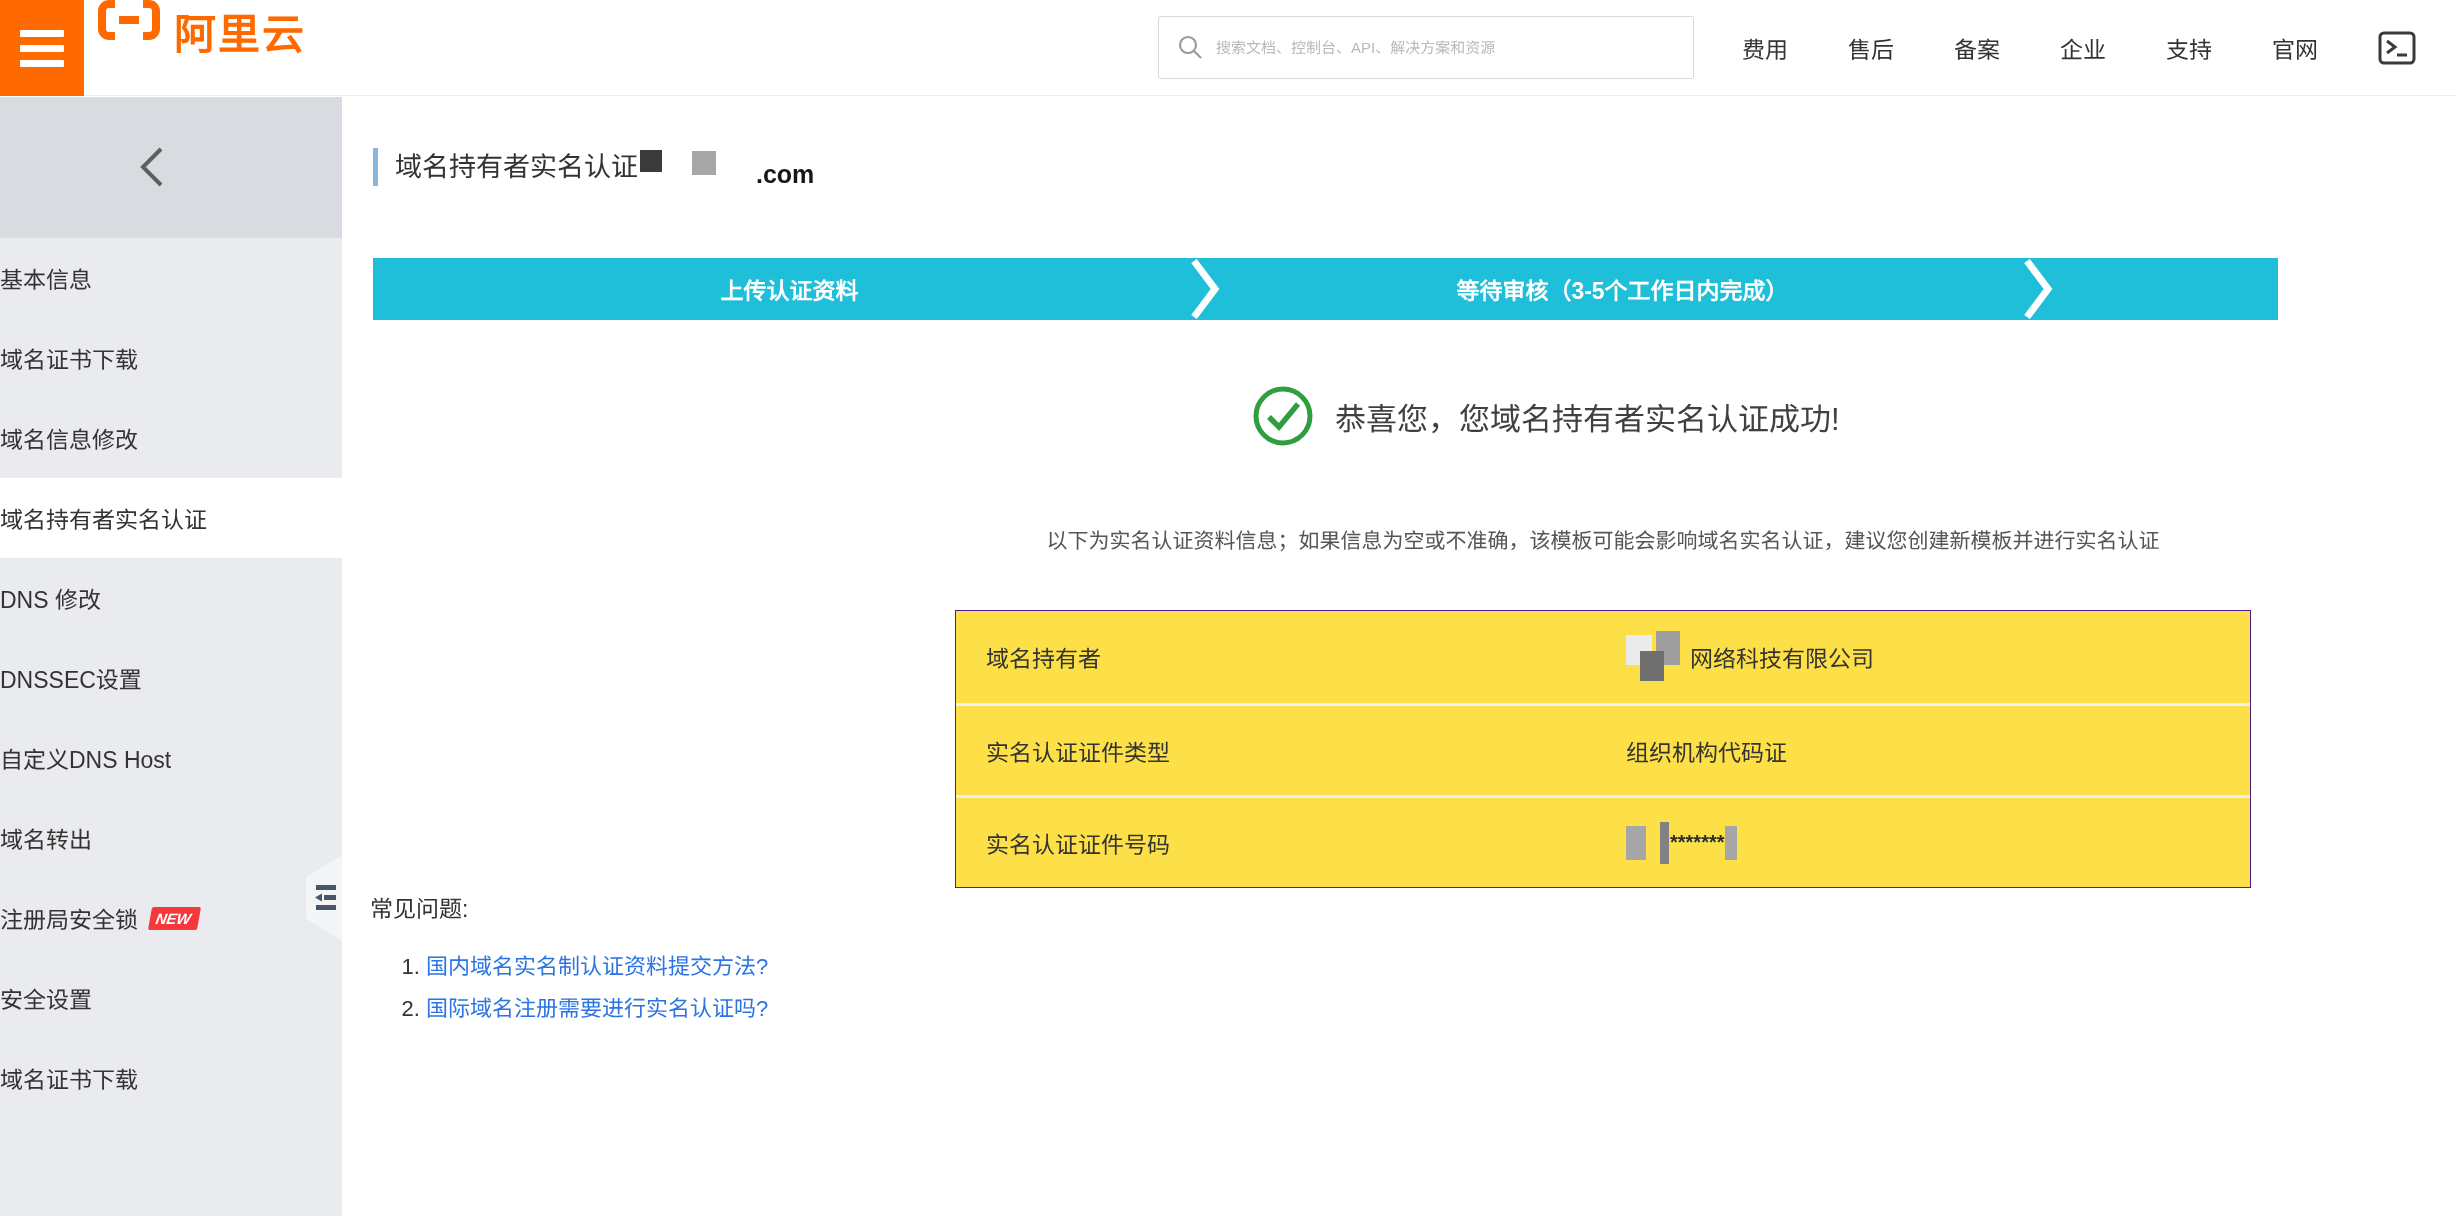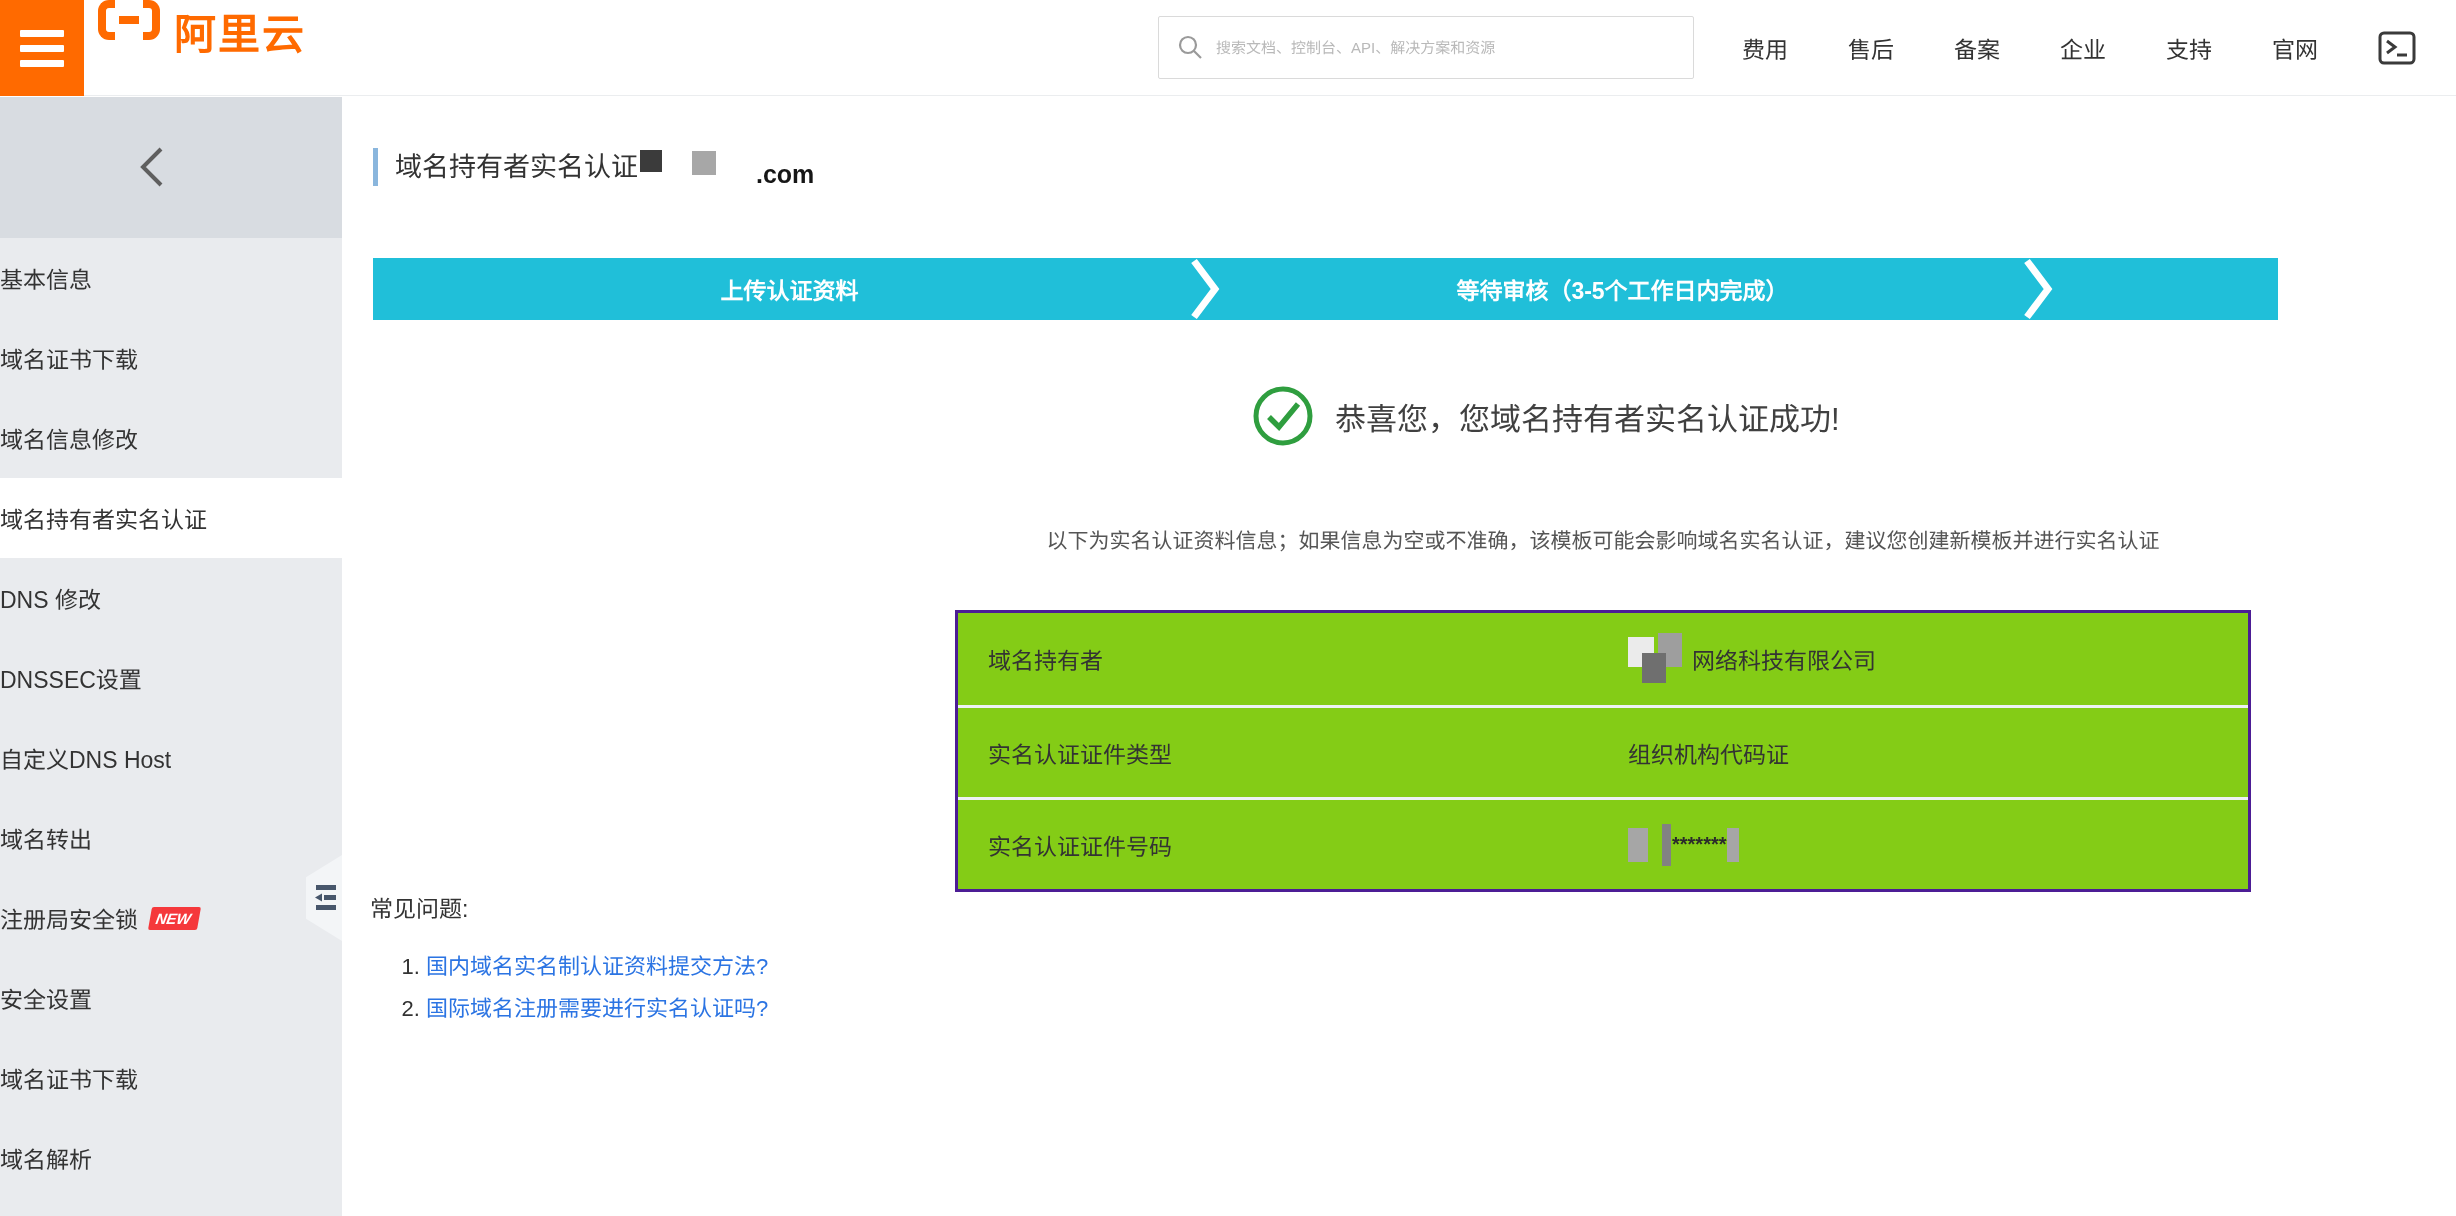--- a/index.html
+++ b/index.html
@@ -52,21 +52,21 @@
 
   
   .success-row { position:absolute; left:1253px; top:386px; display:flex; align-items:center; }
   .check-circle { width:60px; height:60px; flex:0 0 60px; }
   .success-text { font-size:31px; color:#404040; margin-left:22px; white-space:nowrap; }
 
   
   .info-note { position:absolute; left:955px; top:524px; width:1296px; text-align:center; font-size:21px; color:#555; }
 
   
-  .details-table { position:absolute; left:955px; top:610px; width:1296px; border:3px solid #4c1d95; background:#84cc16; }
+  .details-table { position:absolute; left:955px; top:610px; width:1296px; border:1px solid #4c1d95; background:#fde047; }
   .t-row { height:92px; display:flex; align-items:center; }
   .t-row + .t-row { border-top:3px solid #eef1f4; }
   .t-label { width:670px; padding-left:30px; font-size:23px; color:#333; }
   .t-value { font-size:23px; color:#333; display:flex; align-items:center; }
   .mosaic { position:relative; width:62px; height:48px; margin-right:2px; }
   .mosaic .m1 { position:absolute; left:0; top:2px; width:26px; height:30px; background:#ebebeb; }
   .mosaic .m2 { position:absolute; left:30px; top:-2px; width:24px; height:34px; background:#9e9e9e; }
   .mosaic .m3 { position:absolute; left:14px; top:18px; width:24px; height:30px; background:#6f6f6f; }
   .rblock1 { width:20px; height:34px; background:#a6a6a6; margin-right:14px; }
   .rblock2 { width:9px; height:42px; background:#828282; margin-right:1px; }
@@ -159,23 +159,20 @@
     <div class="side-item">
       <span>注册局安全锁</span>
       <span class="badge-new">NEW</span>
     </div>
     <div class="side-item">
         <span>安全设置</span>
       </div>
     <div class="side-item">
         <span>域名证书下载</span>
       </div>
-    <div class="side-item">
-        <span>域名解析</span>
-      </div>
   </div>
 
   <div class="collapse-handle">
     <svg width="24" height="32" viewBox="0 0 24 32">
       <rect x="2" y="3" width="20" height="5" fill="#47566b"></rect>
       <rect x="10" y="13" width="12" height="5" fill="#47566b"></rect>
       <polygon points="1,15.5 8,11.5 8,19.5" fill="#47566b"></polygon>
       <rect x="2" y="23" width="20" height="5" fill="#47566b"></rect>
     </svg>
   </div>

